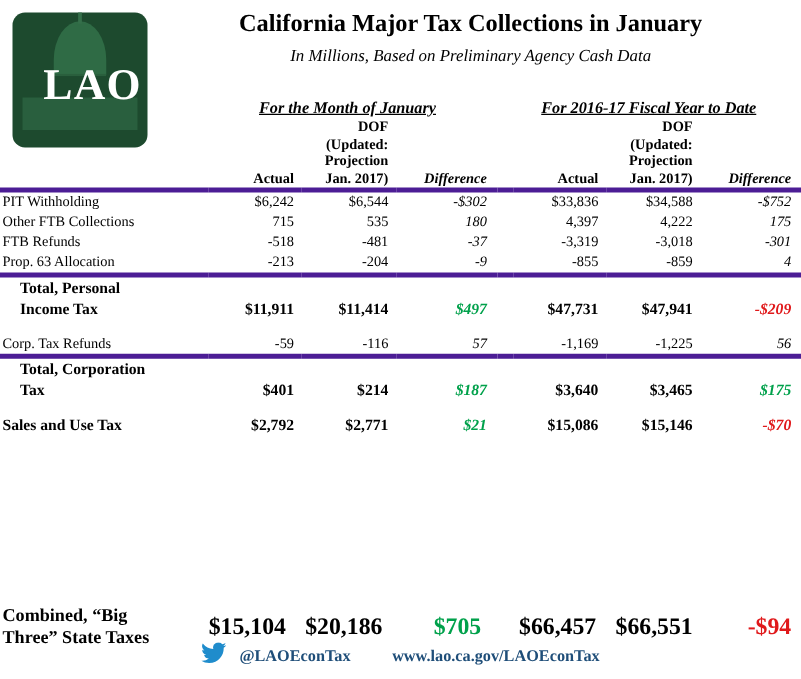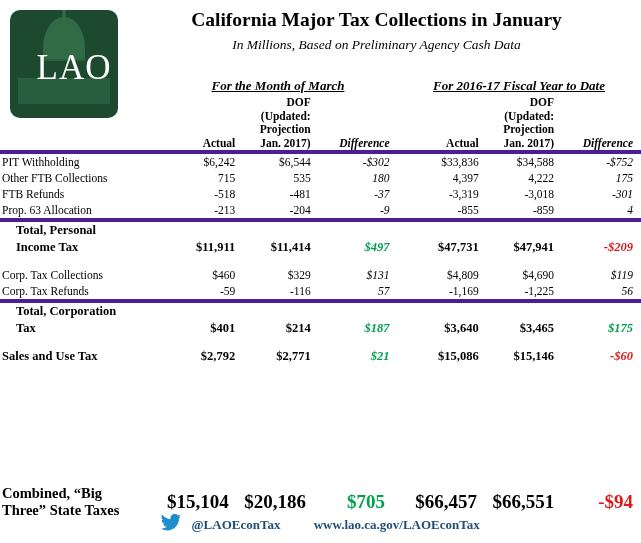--- a/index.html
+++ b/index.html
@@ -58,21 +58,21 @@
     opacity: .85;
   }
   .logo .lao-text {
     position: absolute;
     left: 0;
     right: 0;
     top: 38px;
     text-align: center;
     font-family: "Liberation Serif", serif;
     font-size: 35px;
-    font-weight: normal;
+    font-weight: bold;
     letter-spacing: 1px;
     color: #ffffff;
     margin-left: 20px;
   }
 
   
   .title {
     position: absolute;
     left: 120px;
     right: 8px;
@@ -213,21 +213,21 @@
 
 <div class="logo">
   <div class="dome"></div>
   <div class="base"></div>
   <div class="lao-text">LAO</div>
 </div>
 
 <div class="title">California Major Tax Collections in January</div>
 <div class="subtitle">In Millions, Based on Preliminary Agency Cash Data</div>
 
-<div class="group-hdr" id="grp-month">For the Month of March</div>
+<div class="group-hdr" id="grp-month">For the Month of January</div>
 <div class="group-hdr" id="grp-fytd">For 2016-17 Fiscal Year to Date</div>
 
 <table class="main">
   <colgroup>
     <col class="c-label">
       <col class="c-num">
       <col class="c-num">
       <col class="c-diff">
     <col class="c-gap">
     <col class="c-num">
@@ -341,30 +341,20 @@
     </tr>
 
     <tr class="spacer">
         <td colspan="8"></td>
       </tr>
     <tr class="spacer-sm">
         <td colspan="8"></td>
       </tr>
 
     <tr class="data">
-      <td class="c-label">Corp. Tax Collections</td>
-      <td class="c-num">$460</td>
-      <td class="c-num">$329</td>
-      <td class="c-diff">$131</td>
-      <td></td>
-      <td class="c-num">$4,809</td>
-      <td class="c-num">$4,690</td>
-      <td class="c-diff">$119</td>
-    </tr>
-    <tr class="data">
       <td class="c-label">Corp. Tax Refunds</td>
       <td class="c-num">-59</td>
       <td class="c-num">-116</td>
       <td class="c-diff">57</td>
       <td></td>
       <td class="c-num">-1,169</td>
       <td class="c-num">-1,225</td>
       <td class="c-diff">56</td>
     </tr>
 
@@ -397,21 +387,21 @@
       </tr>
 
     <tr class="total">
       <td class="c-label" style="padding-left:2px !important;">Sales and Use Tax</td>
       <td class="c-num">$2,792</td>
       <td class="c-num">$2,771</td>
       <td class="c-diff green">$21</td>
       <td></td>
       <td class="c-num">$15,086</td>
       <td class="c-num">$15,146</td>
-      <td class="c-diff red">-$60</td>
+      <td class="c-diff red">-$70</td>
     </tr>
   </tbody>
 </table>
 
 <table class="combined">
   <colgroup>
     <col style="width:163px">
       <col style="width:72px">
       <col style="width:72px">
       <col style="width:76px">

